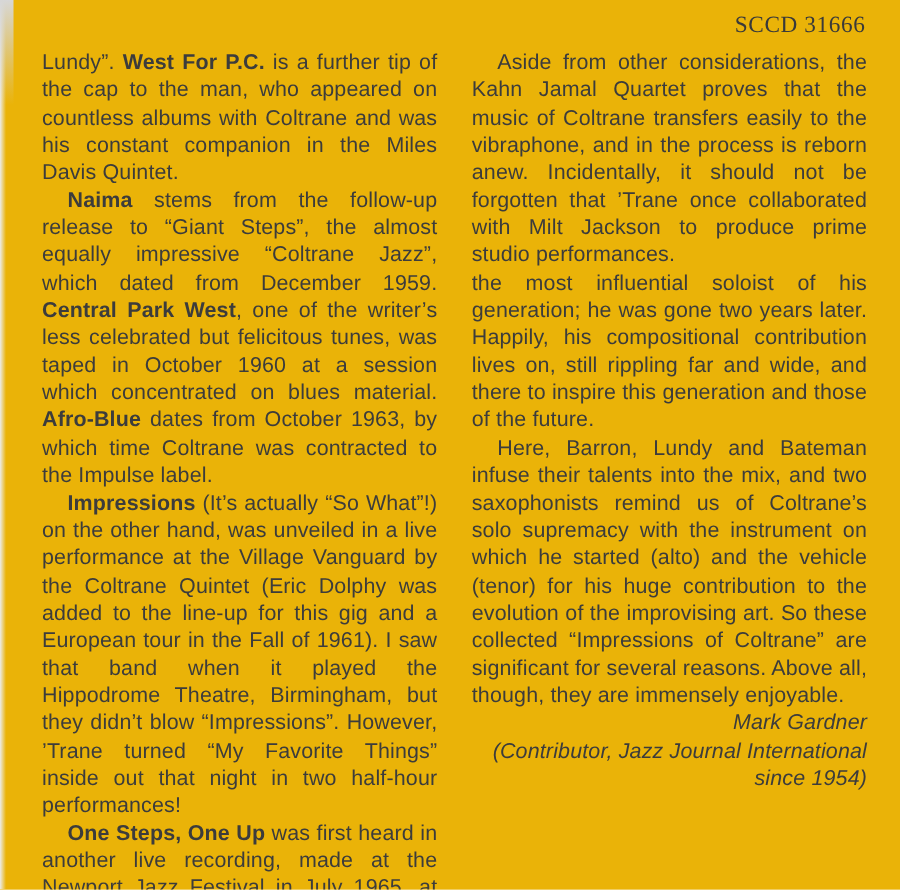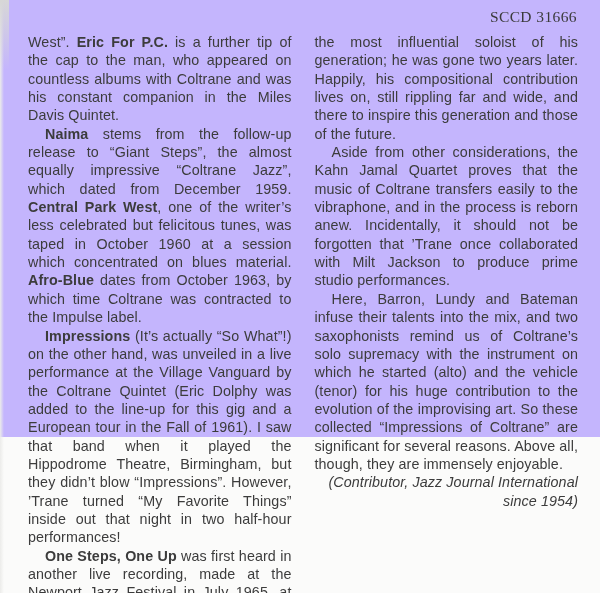--- a/index.html
+++ b/index.html
@@ -10,22 +10,22 @@
     width: 600px;
     height: 593px;
     background: #fbfbfa;
     overflow: hidden;
     font-family: "Liberation Sans", sans-serif;
     color: #3c3c3c;
   }
   .page {
     position: relative;
     width: 600px;
-    height: 437px;
-    background: #c4b5fd;
+    height: 593px;
+    background: #eab308;
   }
   .edge-shade {
     position: absolute;
     left: 0;
     top: 0;
     width: 9px;
     height: 70px;
     background: linear-gradient(to bottom, #d7d7d7, rgba(215,215,215,0));
   }
   .edge-shade-left {
@@ -74,25 +74,26 @@
 <body>
 
 <div class="page">
   <div class="edge-shade-left"></div>
   <div class="edge-shade"></div>
 
   <div class="catalog">SCCD 31666</div>
 
   <div class="columns">
     <div class="col">
-        <p class="para"><span>West”. </span><span class="bold">Eric For P.C.</span><span> is a further tip of the cap to the man, who appeared on countless albums with Coltrane and was his constant companion in the Miles Davis Quintet.</span></p>
+        <p class="para"><span>Lundy”. </span><span class="bold">West For P.C.</span><span> is a further tip of the cap to the man, who appeared on countless albums with Coltrane and was his constant companion in the Miles Davis Quintet.</span></p>
         <p class="para indent"><span class="bold">Naima</span><span> stems from the follow-up release to “Giant Steps”, the almost equally impressive “Coltrane Jazz”, which dated from December 1959. </span><span class="bold">Central Park West</span><span>, one of the writer’s less celebrated but felicitous tunes, was taped in October 1960 at a session which concentrated on blues material. </span><span class="bold">Afro-Blue</span><span> dates from October 1963, by which time Coltrane was contracted to the Impulse label.</span></p>
         <p class="para indent"><span class="bold">Impressions</span><span> (It’s actually “So What”!) on the other hand, was unveiled in a live performance at the Village Vanguard by the Coltrane Quintet (Eric Dolphy was added to the line-up for this gig and a European tour in the Fall of 1961). I saw that band when it played the Hippodrome Theatre, Birmingham, but they didn’t blow “Impressions”. However, ’Trane turned “My Favorite Things” inside out that night in two half-hour performances!</span></p>
         <p class="para indent"><span class="bold">One Steps, One Up</span><span> was first heard in another live recording, made at the Newport Jazz Festival in July 1965, at which time life was running out fast for</span></p>
       </div>
     <div class="col">
+        <p class="para indent"><span>Aside from other considerations, the Kahn Jamal Quartet proves that the music of Coltrane transfers easily to the vibraphone, and in the process is reborn anew. Incidentally, it should not be forgotten that ’Trane once collaborated with Milt Jackson to produce prime studio performances.</span></p>
         <p class="para"><span>the most influential soloist of his generation; he was gone two years later. Happily, his compositional contribution lives on, still rippling far and wide, and there to inspire this generation and those of the future.</span></p>
-        <p class="para indent"><span>Aside from other considerations, the Kahn Jamal Quartet proves that the music of Coltrane transfers easily to the vibraphone, and in the process is reborn anew. Incidentally, it should not be forgotten that ’Trane once collaborated with Milt Jackson to produce prime studio performances.</span></p>
         <p class="para indent"><span>Here, Barron, Lundy and Bateman infuse their talents into the mix, and two saxophonists remind us of Coltrane’s solo supremacy with the instrument on which he started (alto) and the vehicle (tenor) for his huge contribution to the evolution of the improvising art. So these collected “Impressions of Coltrane” are significant for several reasons. Above all, though, they are immensely enjoyable.</span></p>
+        <p class="para right italic"><span>Mark Gardner</span></p>
         <p class="para right italic"><span>(Contributor, Jazz Journal International since 1954)</span></p>
       </div>
   </div>
 </div>
 
 </body></html>

